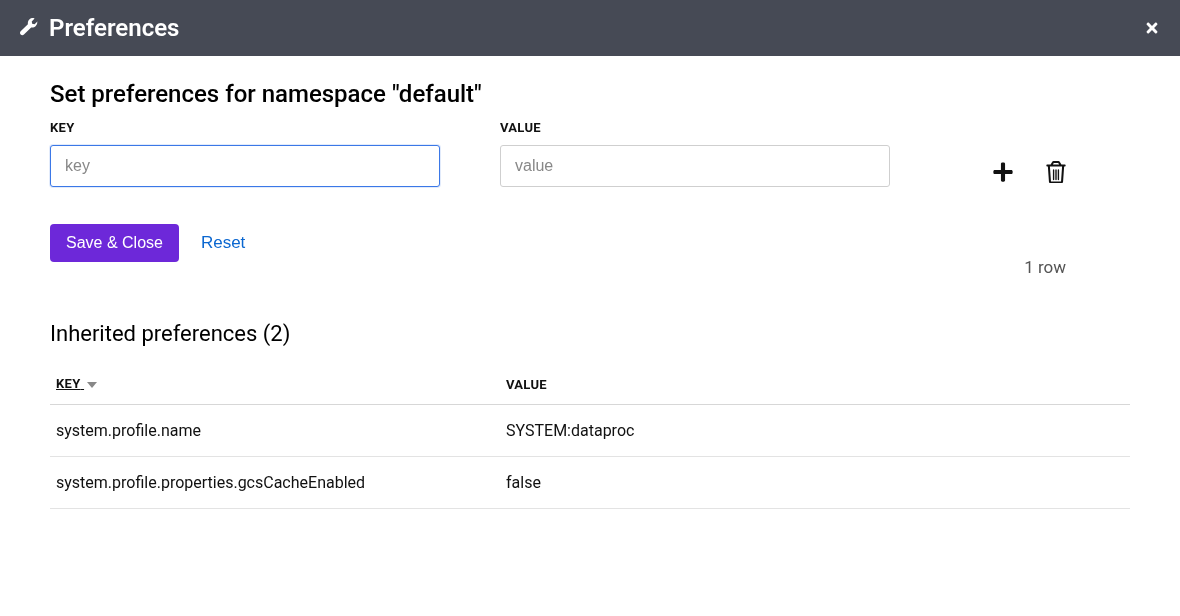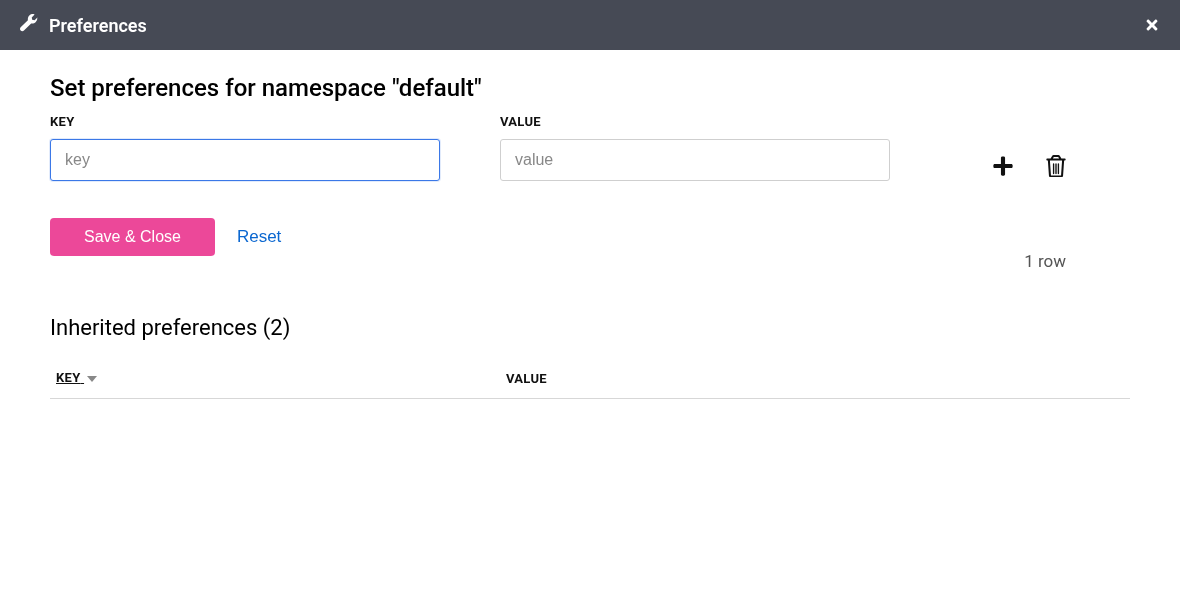--- a/index.html
+++ b/index.html
@@ -4,21 +4,21 @@
 <style>
   * { box-sizing: border-box; margin: 0; padding: 0; }
   body { font-family: -apple-system, BlinkMacSystemFont, "Segoe UI", Roboto, Helvetica, Arial, sans-serif; color: #111; background: #fff; width: 1180px; }
   .modal-header {
     background: #464a55;
     color: #fff;
     display: flex;
     align-items: center;
     justify-content: space-between;
     padding: 14px 20px;
-    font-size: 18px;
+    font-size: 24px;
     font-weight: 600;
   }
   .modal-header .left { display: flex; align-items: center; gap: 11px; }
   .modal-header svg { fill: #fff; }
   .content { padding: 24px 50px; }
   .page-title { font-size: 24px; font-weight: 500; color: #000; margin-bottom: 12px; }
   .page-desc { font-size: 17px; color: #111; margin-bottom: 26px; line-height: 1.55; max-width: 1060px; }
 
   .form-row { display: flex; align-items: flex-end; gap: 60px; margin-bottom: 22px; }
   .field-col { display: flex; flex-direction: column; }
@@ -36,25 +36,25 @@
     outline: none;
   }
   .text-input.focused { border: 1px solid #3b78e7; box-shadow: 0 0 0 1px rgba(59,120,231,0.15); }
   .text-input::placeholder { color: #888; }
   .icon-col { display: flex; align-items: center; gap: 32px; margin-left: auto; padding-right: 64px; padding-bottom: 4px; }
   .icon-btn { background: none; border: none; cursor: pointer; padding: 0; line-height: 0; }
   .icon-btn svg { fill: #111; }
 
   .actions-row { display: flex; align-items: center; margin-bottom: 44px; }
   .btn-primary {
-    background: #ec4899;
+    background: #6d28d9;
     color: #fff;
     border: none;
     border-radius: 4px;
-    padding: 10px 34px;
+    padding: 10px 16px;
     font-size: 16px;
     font-weight: 500;
     cursor: pointer;
   }
   .btn-link {
     background: none; border: none;
     color: #0b67d0;
     font-size: 17px;
     margin-left: 22px;
     cursor: pointer;
@@ -139,15 +139,23 @@
           <span class="sort-ind">
             <svg width="10" height="8" viewBox="0 0 10 6">
                 <path d="M0 0h10L5 6z" fill="#888"></path>
               </svg>
           </span>
         </th>
         <th>VALUE</th>
       </tr>
     </thead>
     <tbody>
+      <tr>
+        <td class="col-key">system.profile.name</td>
+        <td>SYSTEM:dataproc</td>
+      </tr>
+      <tr>
+        <td class="col-key">system.profile.properties.gcsCacheEnabled</td>
+        <td>false</td>
+      </tr>
     </tbody>
   </table>
 </div>
 
 </body></html>

